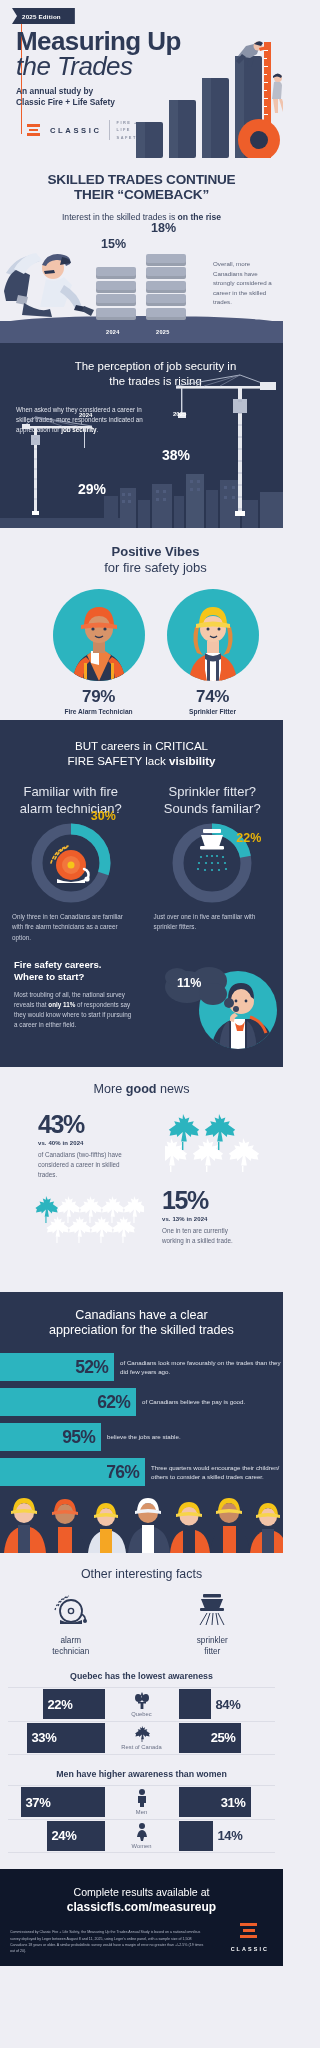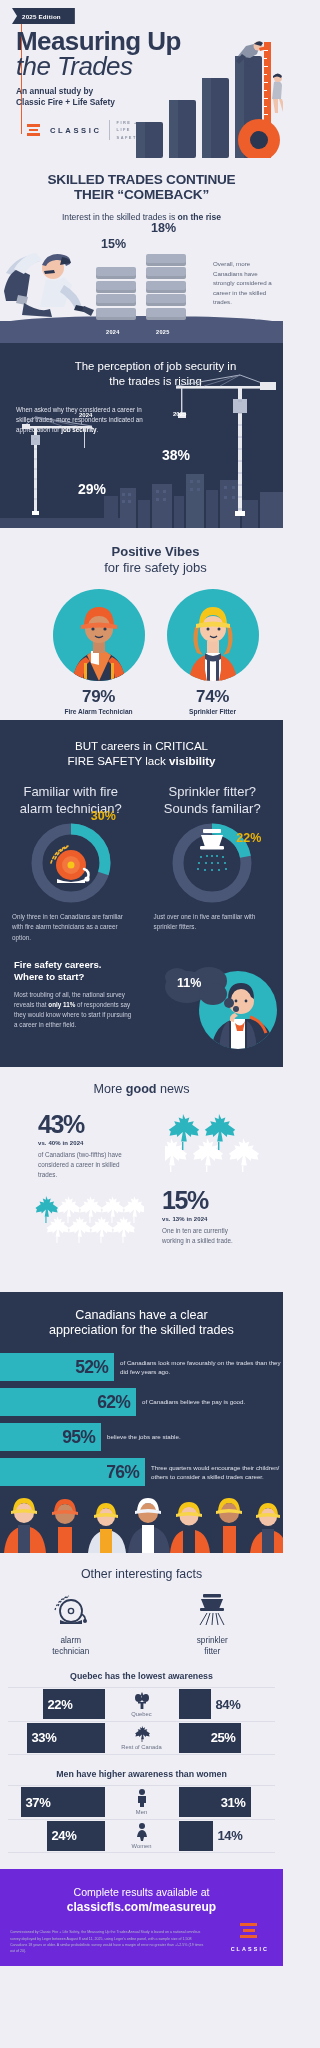--- a/index.html
+++ b/index.html
@@ -146,21 +146,21 @@
   .tcell.r { justify-content:flex-start; }
   .tmid { width:74px; display:flex; flex-direction:column; align-items:center; justify-content:center; }
   .tmid .ml { font-size:5.8px; color:#6a7186; margin-top:2px; }
   .tbar { background:#2b3651; height:30px; display:flex; align-items:center; }
   .tbar.l { justify-content:flex-start; padding-left:5px; }
   .tbar.r { justify-content:flex-end; padding-right:5px; }
   .tbar span { font-size:13px; font-weight:bold; color:#fff; letter-spacing:-.4px; }
   .tnum-out { font-size:13px; font-weight:bold; color:#2e3a56; letter-spacing:-.4px; padding:0 5px; }
 
   
-  .foot { background:#6d28d9; padding:16px 0 12px; position:relative; }
+  .foot { background:#0f172a; padding:16px 0 12px; position:relative; }
   .foot h3 { text-align:center; color:#fff; font-size:10.6px; font-weight:normal; line-height:1.35; }
   .foot h3 b { font-weight:bold; font-size:12px; display:block; }
   .foot p { font-size:3.6px; line-height:1.75; color:#b4bac9; width:195px; margin:14px 0 0 10px; }
   .foot-logo { position:absolute; right:14px; bottom:14px; text-align:center; }
   .foot-logo .fw { font-size:5.4px; letter-spacing:2.1px; color:#fff; font-weight:bold; margin-top:3px; }
 </style>
 </head>
 <body>
 
 <div class="page">

